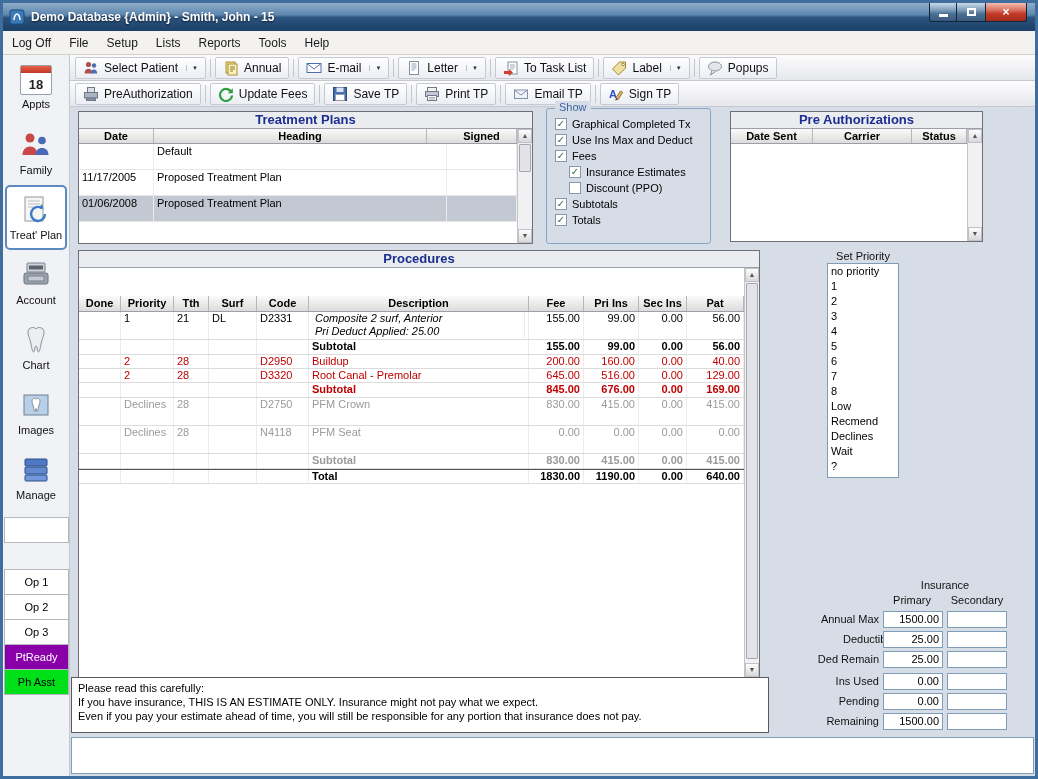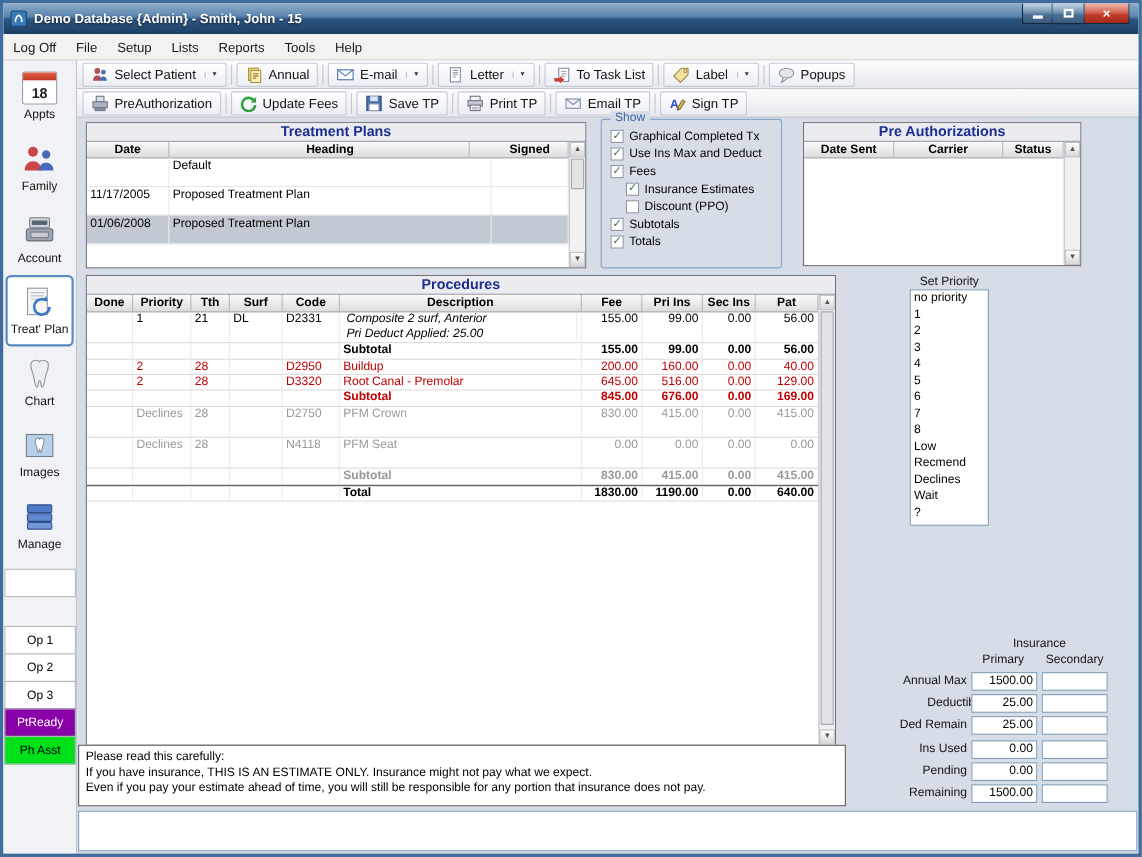--- a/index.html
+++ b/index.html
@@ -284,37 +284,37 @@
     </div>
     <div class="module">
       <svg viewBox="0 0 32 32">
           <circle cx="10" cy="9" r="4.5" fill="#c84848"></circle>
           <path d="M2.5 26c0-5.5 3.4-8.5 7.5-8.5s7.5 3 7.5 8.5z" fill="#c84848"></path>
           <circle cx="22" cy="11.5" r="3.8" fill="#4868b8"></circle>
           <path d="M15.5 26c0-4.6 2.9-7 6.5-7s6.5 2.4 6.5 7z" fill="#4868b8"></path>
         </svg>
       <span>Family</span>
     </div>
+    <div class="module selected">
+      <svg viewBox="0 0 32 32">
+          <rect x="5" y="3" width="18" height="24" fill="#f6f6f4" stroke="#9098a4"></rect>
+          <path d="M8 7h12M8 10h12M8 13h8" stroke="#b8c0c8"></path>
+          <path d="M25 20a7 7 0 1 1-3-5.8" fill="none" stroke="#3a7ac8" stroke-width="2.4"></path>
+          <path d="M22 10l1.5 5-5-1z" fill="#3a7ac8"></path>
+        </svg>
+      <span>Treat' Plan</span>
+    </div>
     <div class="module">
       <svg viewBox="0 0 32 32">
           <rect x="7" y="4" width="18" height="9" rx="1" fill="#d0d4da" stroke="#78808c"></rect>
           <rect x="9" y="6.5" width="14" height="4" fill="#5a6470"></rect>
           <rect x="4" y="14" width="24" height="11" rx="2" fill="#9ba3ae" stroke="#68707c"></rect>
           <rect x="8" y="17" width="16" height="5" fill="#c8ccd2" stroke="#78808c"></rect>
         </svg>
       <span>Account</span>
-    </div>
-    <div class="module selected">
-      <svg viewBox="0 0 32 32">
-          <rect x="5" y="3" width="18" height="24" fill="#f6f6f4" stroke="#9098a4"></rect>
-          <path d="M8 7h12M8 10h12M8 13h8" stroke="#b8c0c8"></path>
-          <path d="M25 20a7 7 0 1 1-3-5.8" fill="none" stroke="#3a7ac8" stroke-width="2.4"></path>
-          <path d="M22 10l1.5 5-5-1z" fill="#3a7ac8"></path>
-        </svg>
-      <span>Treat' Plan</span>
     </div>
     <div class="module">
       <svg viewBox="0 0 32 32">
           <path d="M8 8c0-5 6.5-5.5 8-3 1.5-2.5 8-2 8 3 0 4.5-1.8 6-2.8 11-.6 4-1.6 9-2.8 9-1.3 0-.9-6-2.4-6s-1.1 6-2.4 6c-1.2 0-2.2-5-2.8-9C9.8 14 8 12.5 8 8z" fill="#eceef0" stroke="#8a929e"></path>
         </svg>
       <span>Chart</span>
     </div>
     <div class="module">
       <svg viewBox="0 0 32 32">
           <rect x="4" y="6" width="24" height="20" fill="#b8d0e8" stroke="#708090"></rect>
@@ -422,21 +422,21 @@
         <div class="sb-track"></div>
         <div class="sb-btn">▼</div>
       </div>
     </div>
   </div>
 
   <div class="panel" style="left:75px; top:247px; width:682px; height:428px;">
     <div class="panel-title">Procedures</div>
     <div class="grid-wrap">
       <div class="grid-main">
-        <div class="ghead pgrid" style="height:16px; line-height:15px;">
+        <div class="ghead pgrid" style="height:16px; line-height:15px;margin-top:28px;">
           <span>Done</span>
           <span>Priority</span>
           <span>Tth</span>
           <span>Surf</span>
           <span>Code</span>
           <span>Description</span>
           <span>Fee</span>
           <span>Pri Ins</span>
           <span>Sec Ins</span>
           <span>Pat</span>

